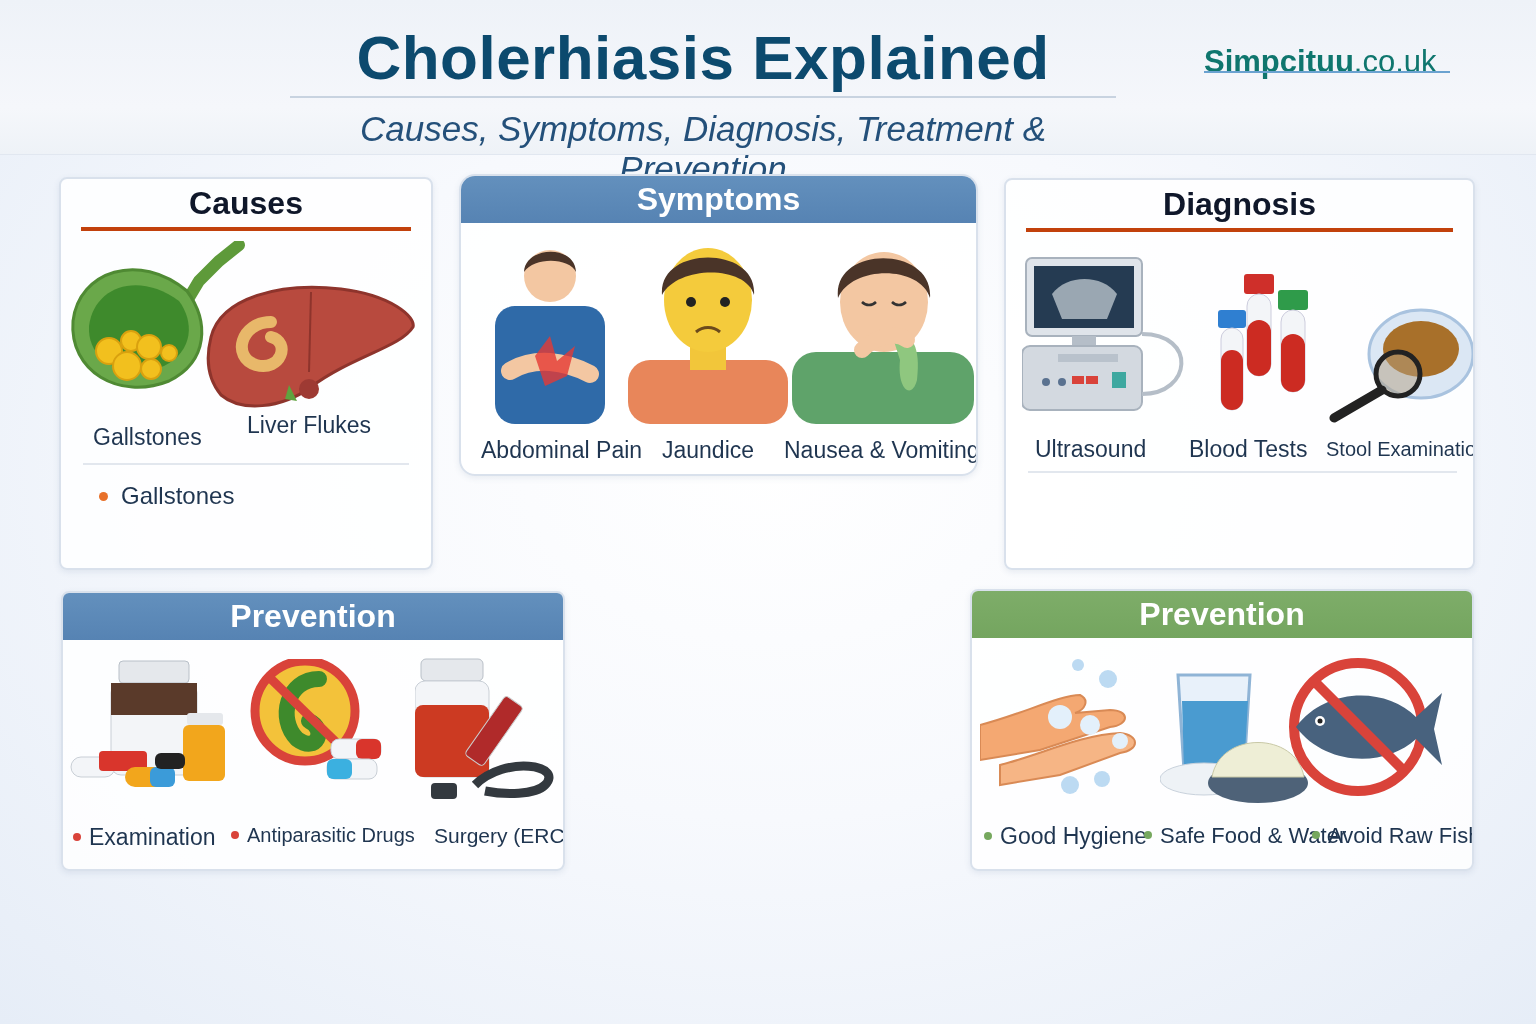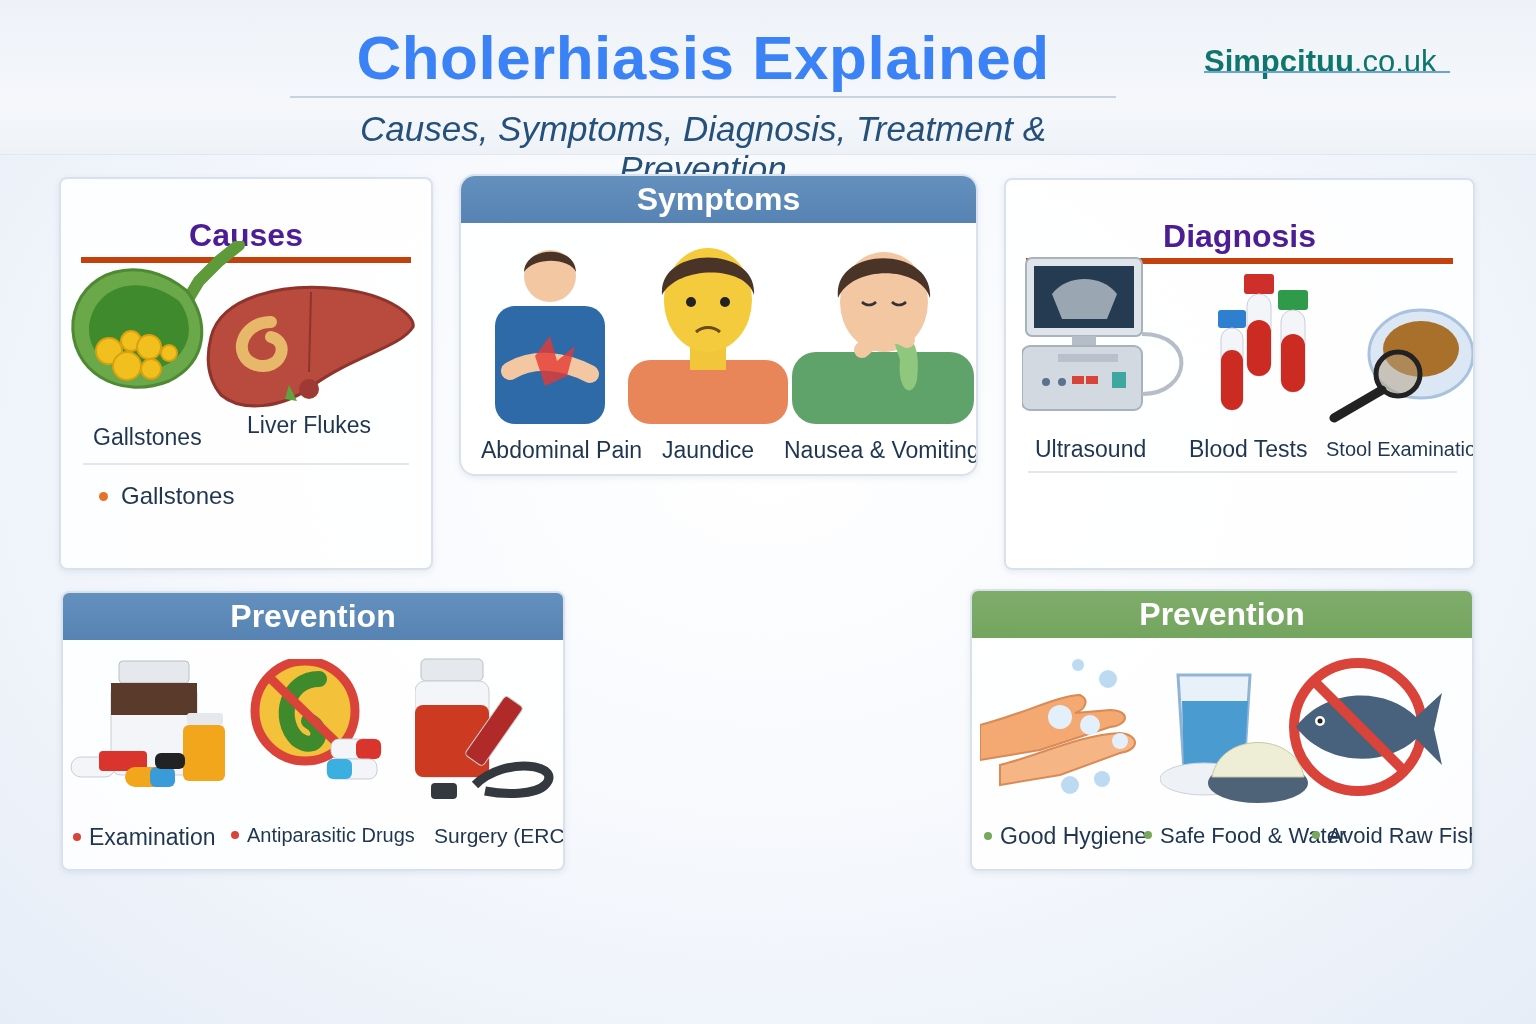--- a/index.html
+++ b/index.html
@@ -10,21 +10,21 @@
     position: relative;
     color: #1e3a5a;
   }
   .header-band {
     position: absolute; left: 0; top: 0; width: 1536px; height: 155px;
     background: linear-gradient(180deg, #eef2f8 0%, #f5f7fb 70%, #eef2f7 100%);
     border-bottom: 1px solid #e1e7f0;
   }
   .title {
     position: absolute; left: 290px; width: 826px; top: 22px;
-    text-align: center; font-size: 62px; font-weight: bold; color: #3b82f6;
+    text-align: center; font-size: 62px; font-weight: bold; color: #0c4a6e;
     letter-spacing: 0.5px;
   }
   .title-rule {
     position: absolute; left: 290px; top: 96px; width: 826px; height: 2px;
     background: #c8d3e0;
   }
   .subtitle {
     position: absolute; left: 290px; width: 826px; top: 109px;
     text-align: center; font-size: 35px; color: #24507a; font-style: italic;
   }
@@ -37,23 +37,22 @@
   }
 
   .card {
     position: absolute; background: rgba(255,255,255,0.85);
     border: 2px solid #d9e1ec; border-radius: 8px;
     box-shadow: 0 2px 6px rgba(60,90,130,0.10);
     overflow: hidden;
   }
   .card-title-plain {
     position: absolute; left: 20px; right: 20px; top: 6px; height: 46px;
-    text-align: center; font-size: 32px; font-weight: bold; color: #4c1d95;
-    border-bottom: 6px solid #c2410c;
-    margin-top: 32px;
+    text-align: center; font-size: 32px; font-weight: bold; color: #0f172a;
+    border-bottom: 4px solid #c2410c;
   }
   .card-title-bar {
     position: absolute; left: 0; right: 0; top: 0; height: 47px;
     text-align: center; font-size: 32px; font-weight: bold; color: #ffffff;
     line-height: 47px;
   }
   .bar-blue { background: linear-gradient(180deg, #6390bd 0%, #5683b3 100%); }
   .bar-green { background: linear-gradient(180deg, #7ead69 0%, #74a55f 100%); }
   .label {
     position: absolute; font-size: 23px; color: #1f3550; white-space: nowrap; text-align: center;

